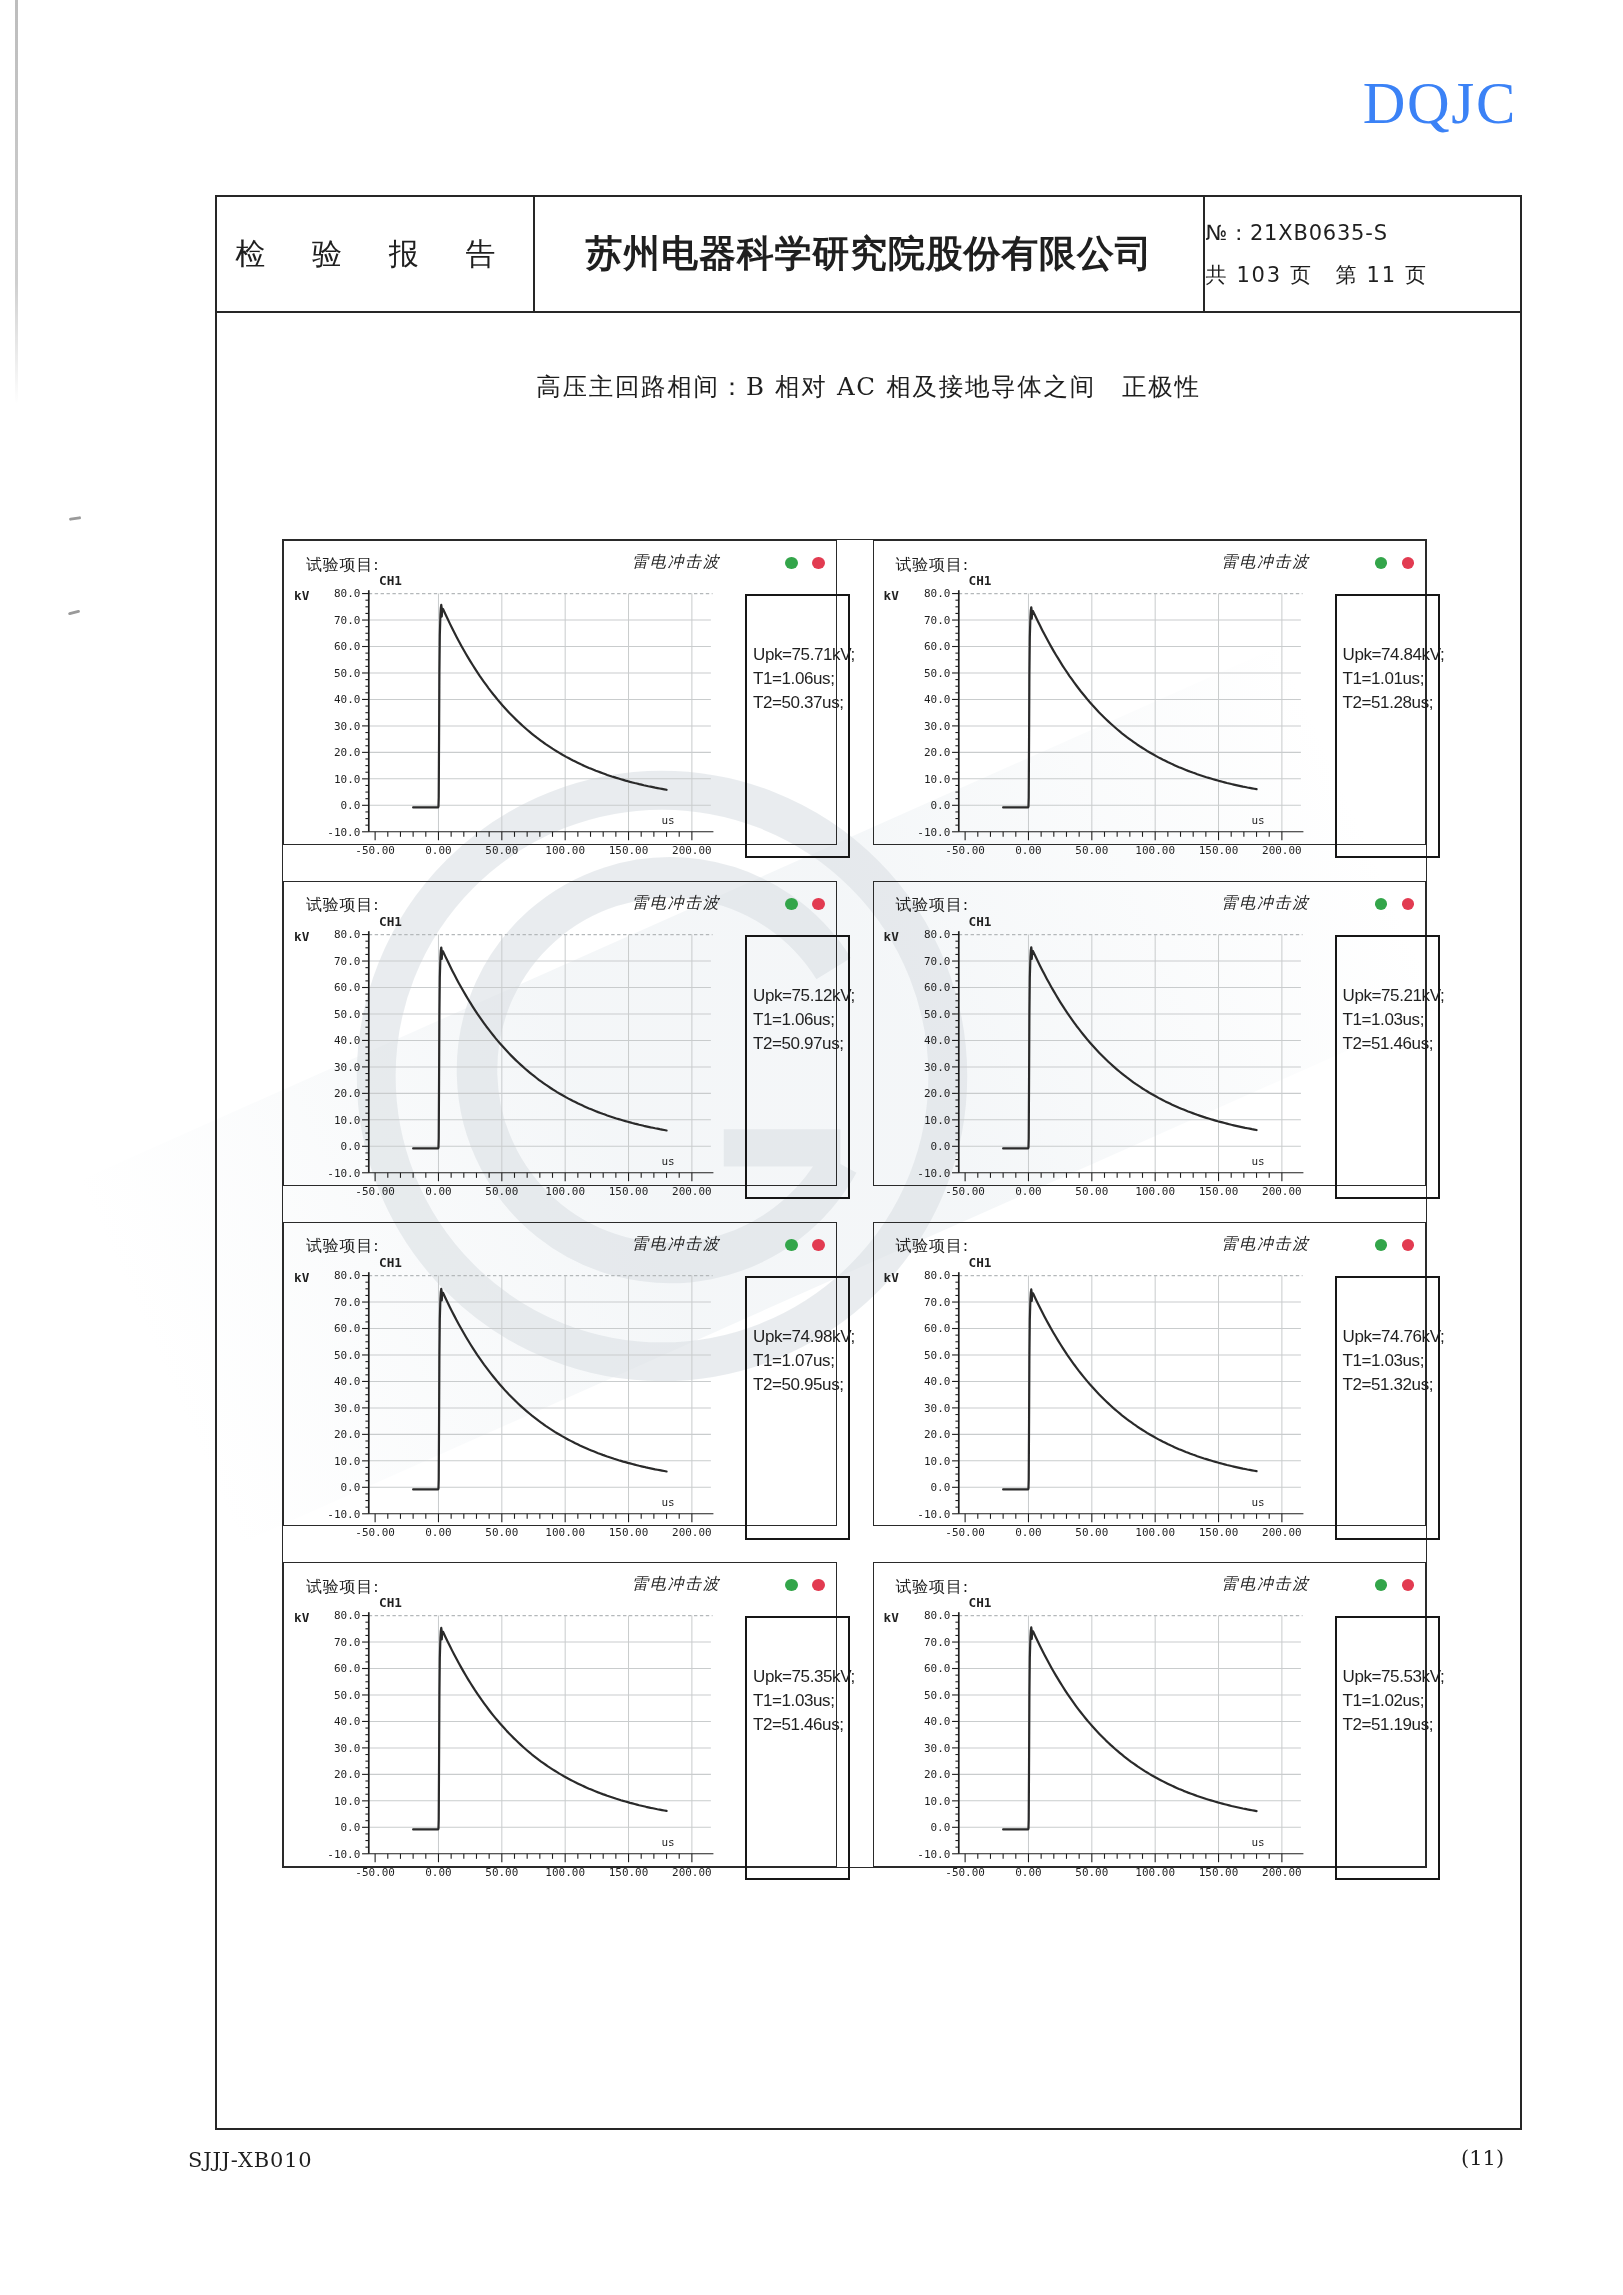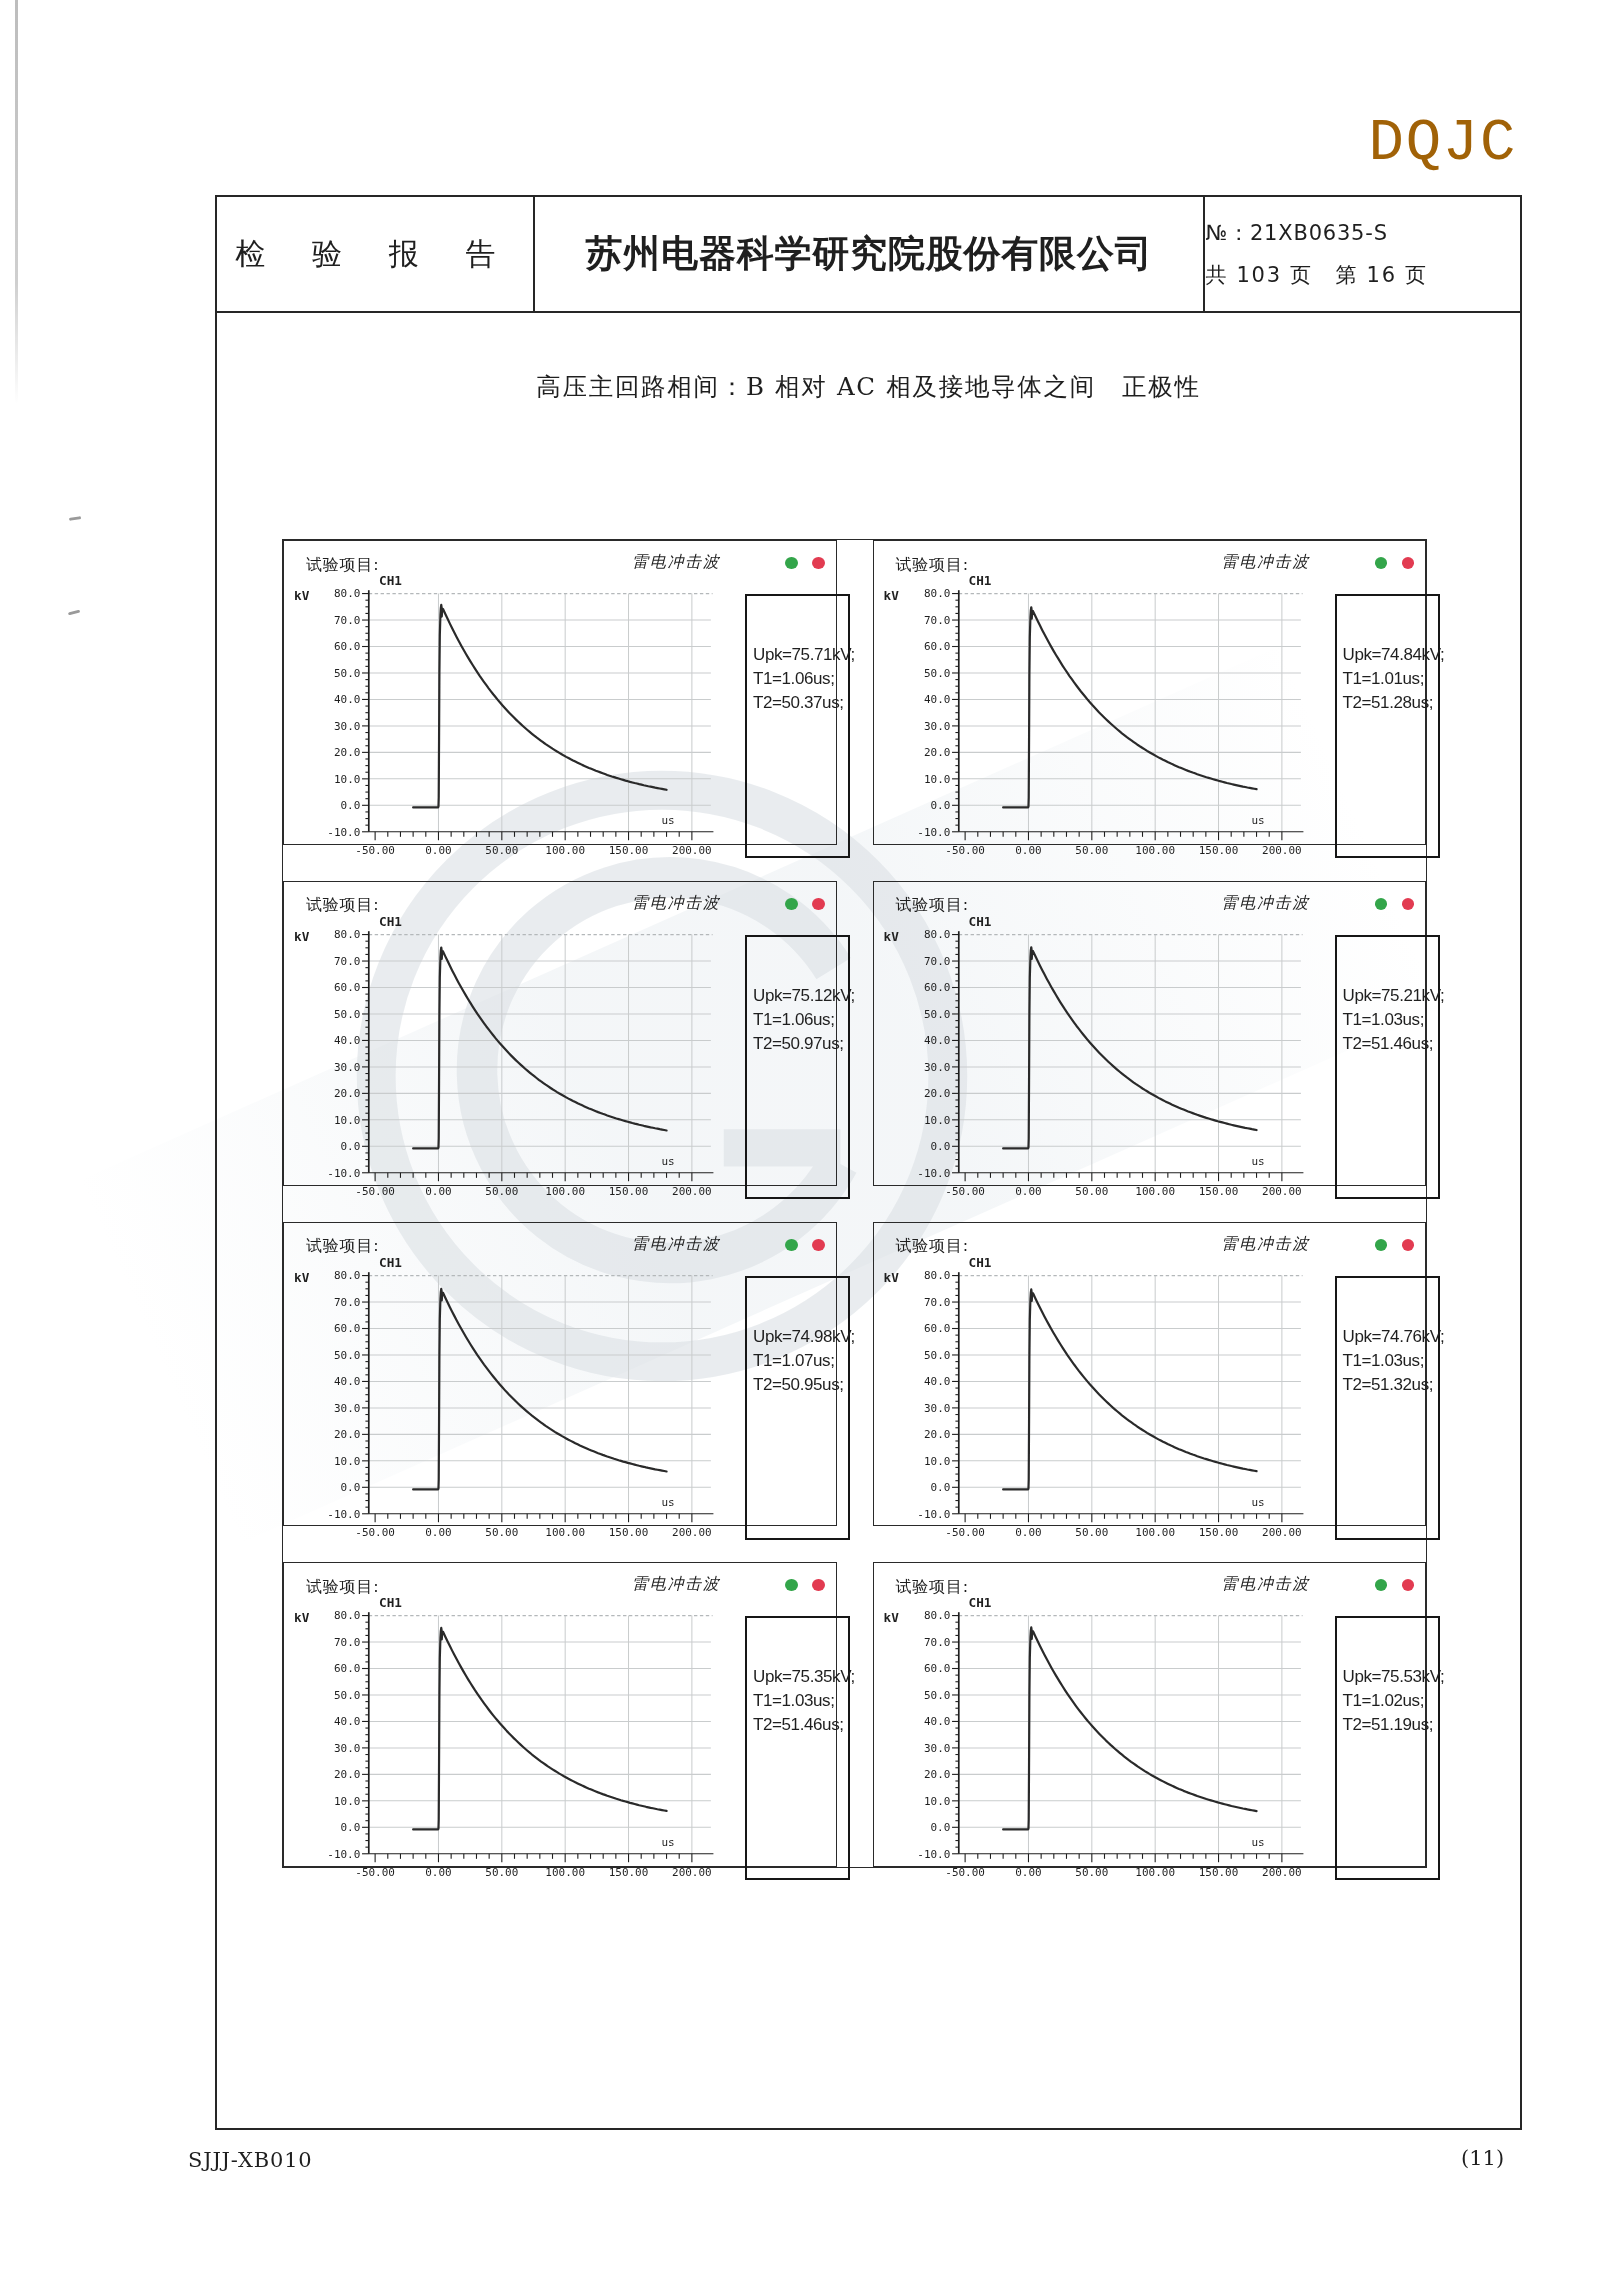--- a/index.html
+++ b/index.html
@@ -6,22 +6,22 @@
   .page{position:relative;width:1623px;height:2295px;background:#ffffff;overflow:hidden;
         font-family:"DejaVu Sans",sans-serif;color:#1f1f1f;}
   
   .scan-line-left{position:absolute;left:15px;top:0;width:2.5px;height:404px;
     background:linear-gradient(#bdbdbd,#cfcfcf 70%,rgba(207,207,207,0));}
   .margin-mark{position:absolute;width:12px;height:2.5px;background:#9a9a9a;border-radius:1.7px;}
   .mm1{left:69px;top:517px;transform:rotate(-8deg);}
   .mm2{left:68px;top:611px;transform:rotate(-14deg);}
   
   .logo{position:absolute;left:1338px;top:69px;width:179px;text-align:right;
-    font-family:Liberation Mono, monospace;font-size:59px;font-weight:500;
-    letter-spacing:1.7px;color:#a16207;margin-top:41px;}
+    font-family:Liberation Serif, serif;font-size:59px;font-weight:500;
+    letter-spacing:1.7px;color:#3b82f6;}
   
   .watermark{position:absolute;left:328px;top:742px;width:668px;height:668px;z-index:0;opacity:.62;}
   .soft-band{position:absolute;left:101px;top:896px;width:1319px;height:397px;z-index:0;
     transform:rotate(-24deg);
     background:linear-gradient(90deg,rgba(205,216,224,0) 0%,rgba(205,216,224,.22) 38%,rgba(205,216,224,.22) 62%,rgba(205,216,224,0) 100%);}
   
   .outer-box{position:absolute;left:215px;top:195px;width:1307px;height:1935px;
     border:2.5px solid #262626;box-sizing:border-box;z-index:2;pointer-events:none;}
   
   .doc-header{position:absolute;left:215px;top:195px;width:1307px;height:118px;
@@ -81,21 +81,21 @@
     <line x1="468" y1="480" x2="606" y2="480" stroke="#dde2e6" stroke-width="44"></line>
   </svg>
 
   <div class="outer-box"></div>
 
   <div class="doc-header">
     <div class="hcell hc1">检 验 报 告</div>
     <div class="hcell hc2">苏州电器科学研究院股份有限公司</div>
     <div class="hcell hc3">
       <span class="l1">№：21XB0635-S</span>
-      <span class="l2">共 103 页　第 16 页</span>
+      <span class="l2">共 103 页　第 11 页</span>
     </div>
   </div>
 
   <div class="doc-title">高压主回路相间：B 相对 AC 相及接地导体之间　正极性</div>
 
   <div class="grid">
 
     <section class="panel">
       <span class="ti">试验项目:</span>
       <span class="wt">雷电冲击波</span>

